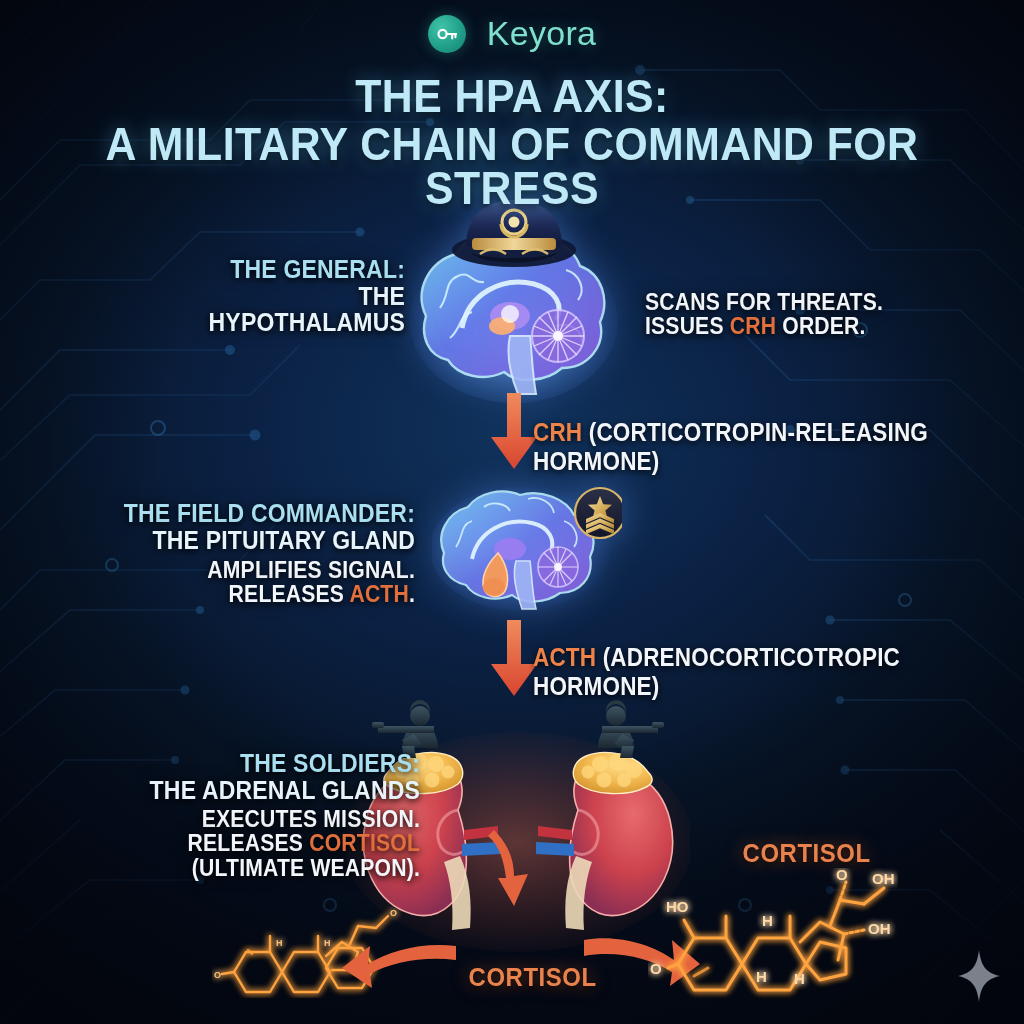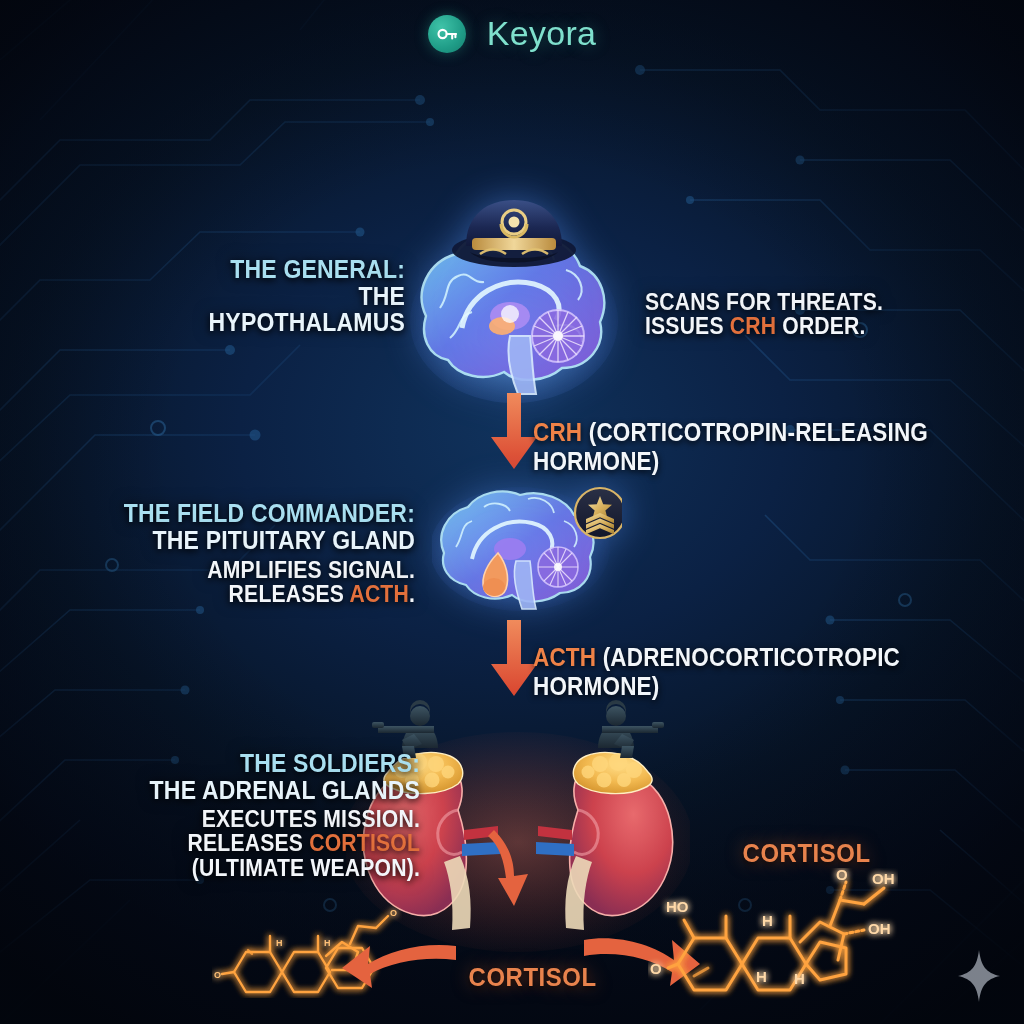--- a/index.html
+++ b/index.html
@@ -165,20 +165,24 @@
     <span class="brand-mark">
       <svg width="24" height="24" viewBox="0 0 24 24" fill="none">
         <circle cx="7.6" cy="12" r="4.1" stroke="#ffffff" stroke-width="2.1"></circle>
         <path d="M11.6 12 H21" stroke="#ffffff" stroke-width="2.1" stroke-linecap="round"></path>
         <path d="M17.2 12 V16.4 M20.4 12 V15.3" stroke="#ffffff" stroke-width="2.1" stroke-linecap="round"></path>
       </svg>
     </span>
     <span class="brand-name">Keyora</span>
   </div>
 
+  <h1 class="title">
+    <span class="l1">THE HPA AXIS:</span>
+    <span class="l2">A MILITARY CHAIN OF COMMAND FOR STRESS</span>
+  </h1>
 
   <svg class="art glow-soft" style="left:406px; top:196px; width:216px; height:210px;" viewBox="0 0 216 210">
     <defs>
       <radialGradient id="brGlow" cx="50%" cy="58%" r="60%">
         <stop offset="0%" stop-color="#8fd9ff" stop-opacity=".55"></stop>
         <stop offset="100%" stop-color="#2a49b0" stop-opacity="0"></stop>
       </radialGradient>
       <linearGradient id="brFill" x1="0" y1="0" x2="1" y2="1">
         <stop offset="0%" stop-color="#79d8ff"></stop>
         <stop offset="45%" stop-color="#6a7df0"></stop>

